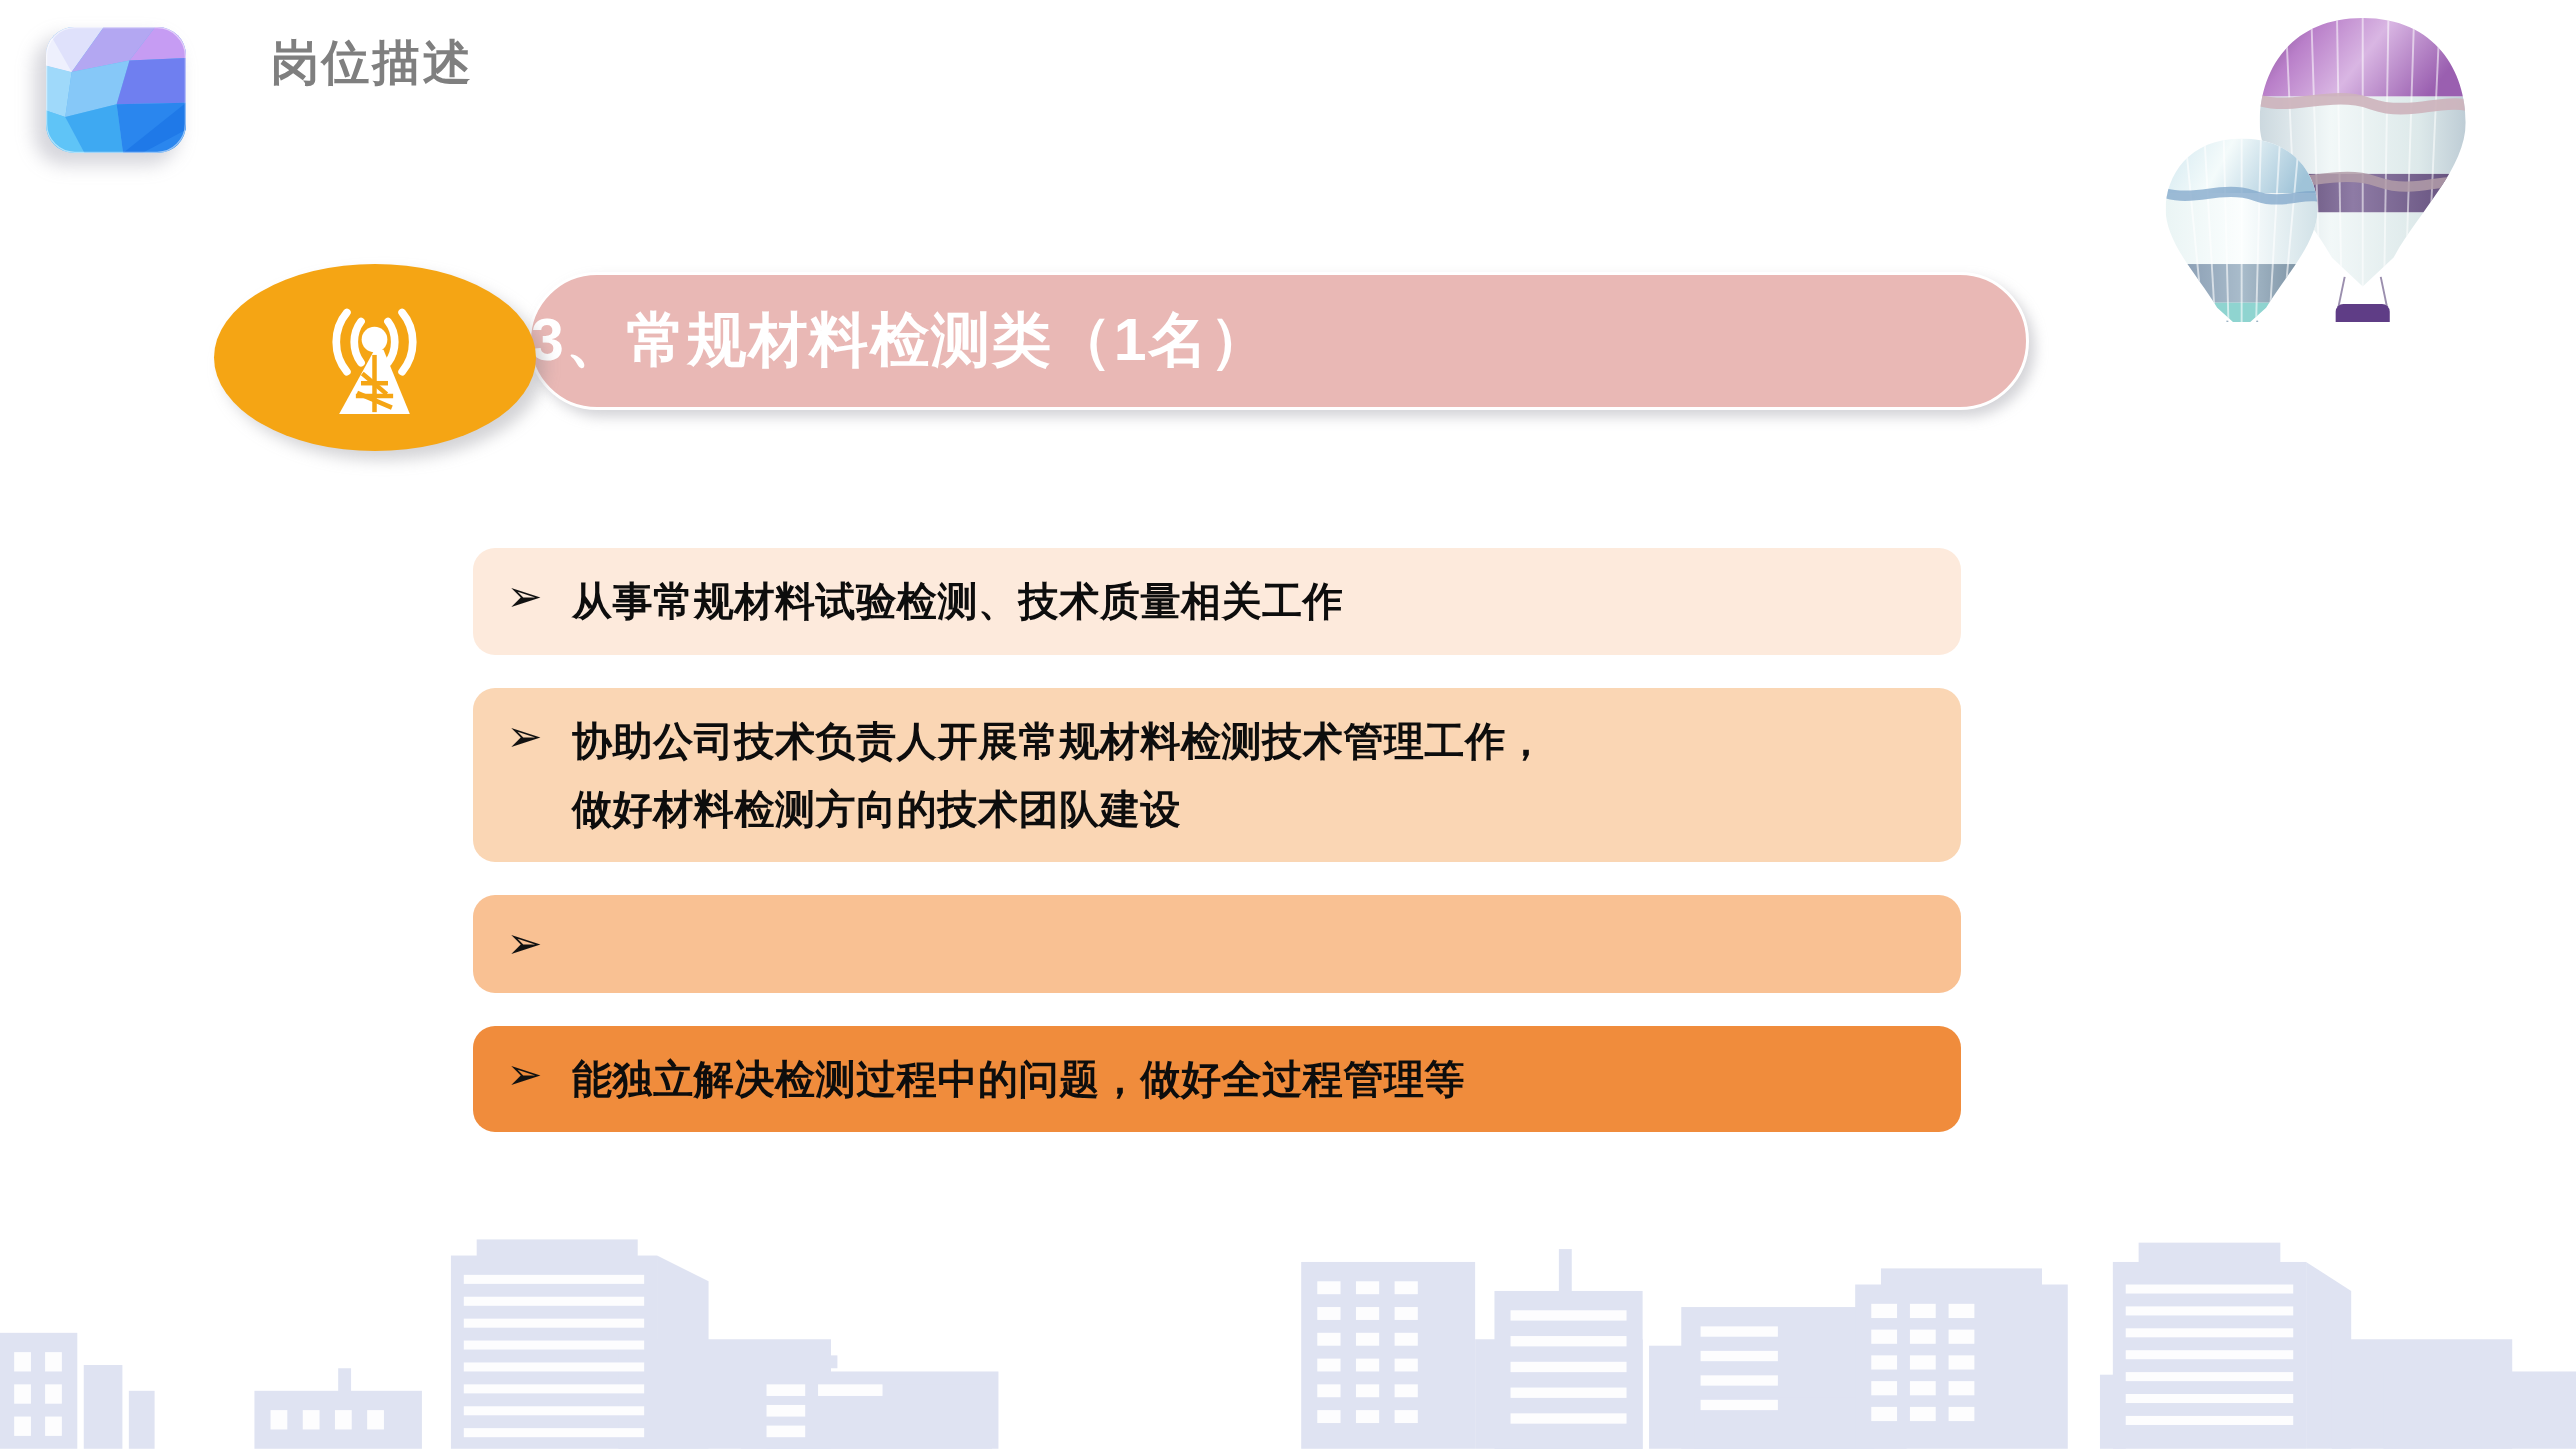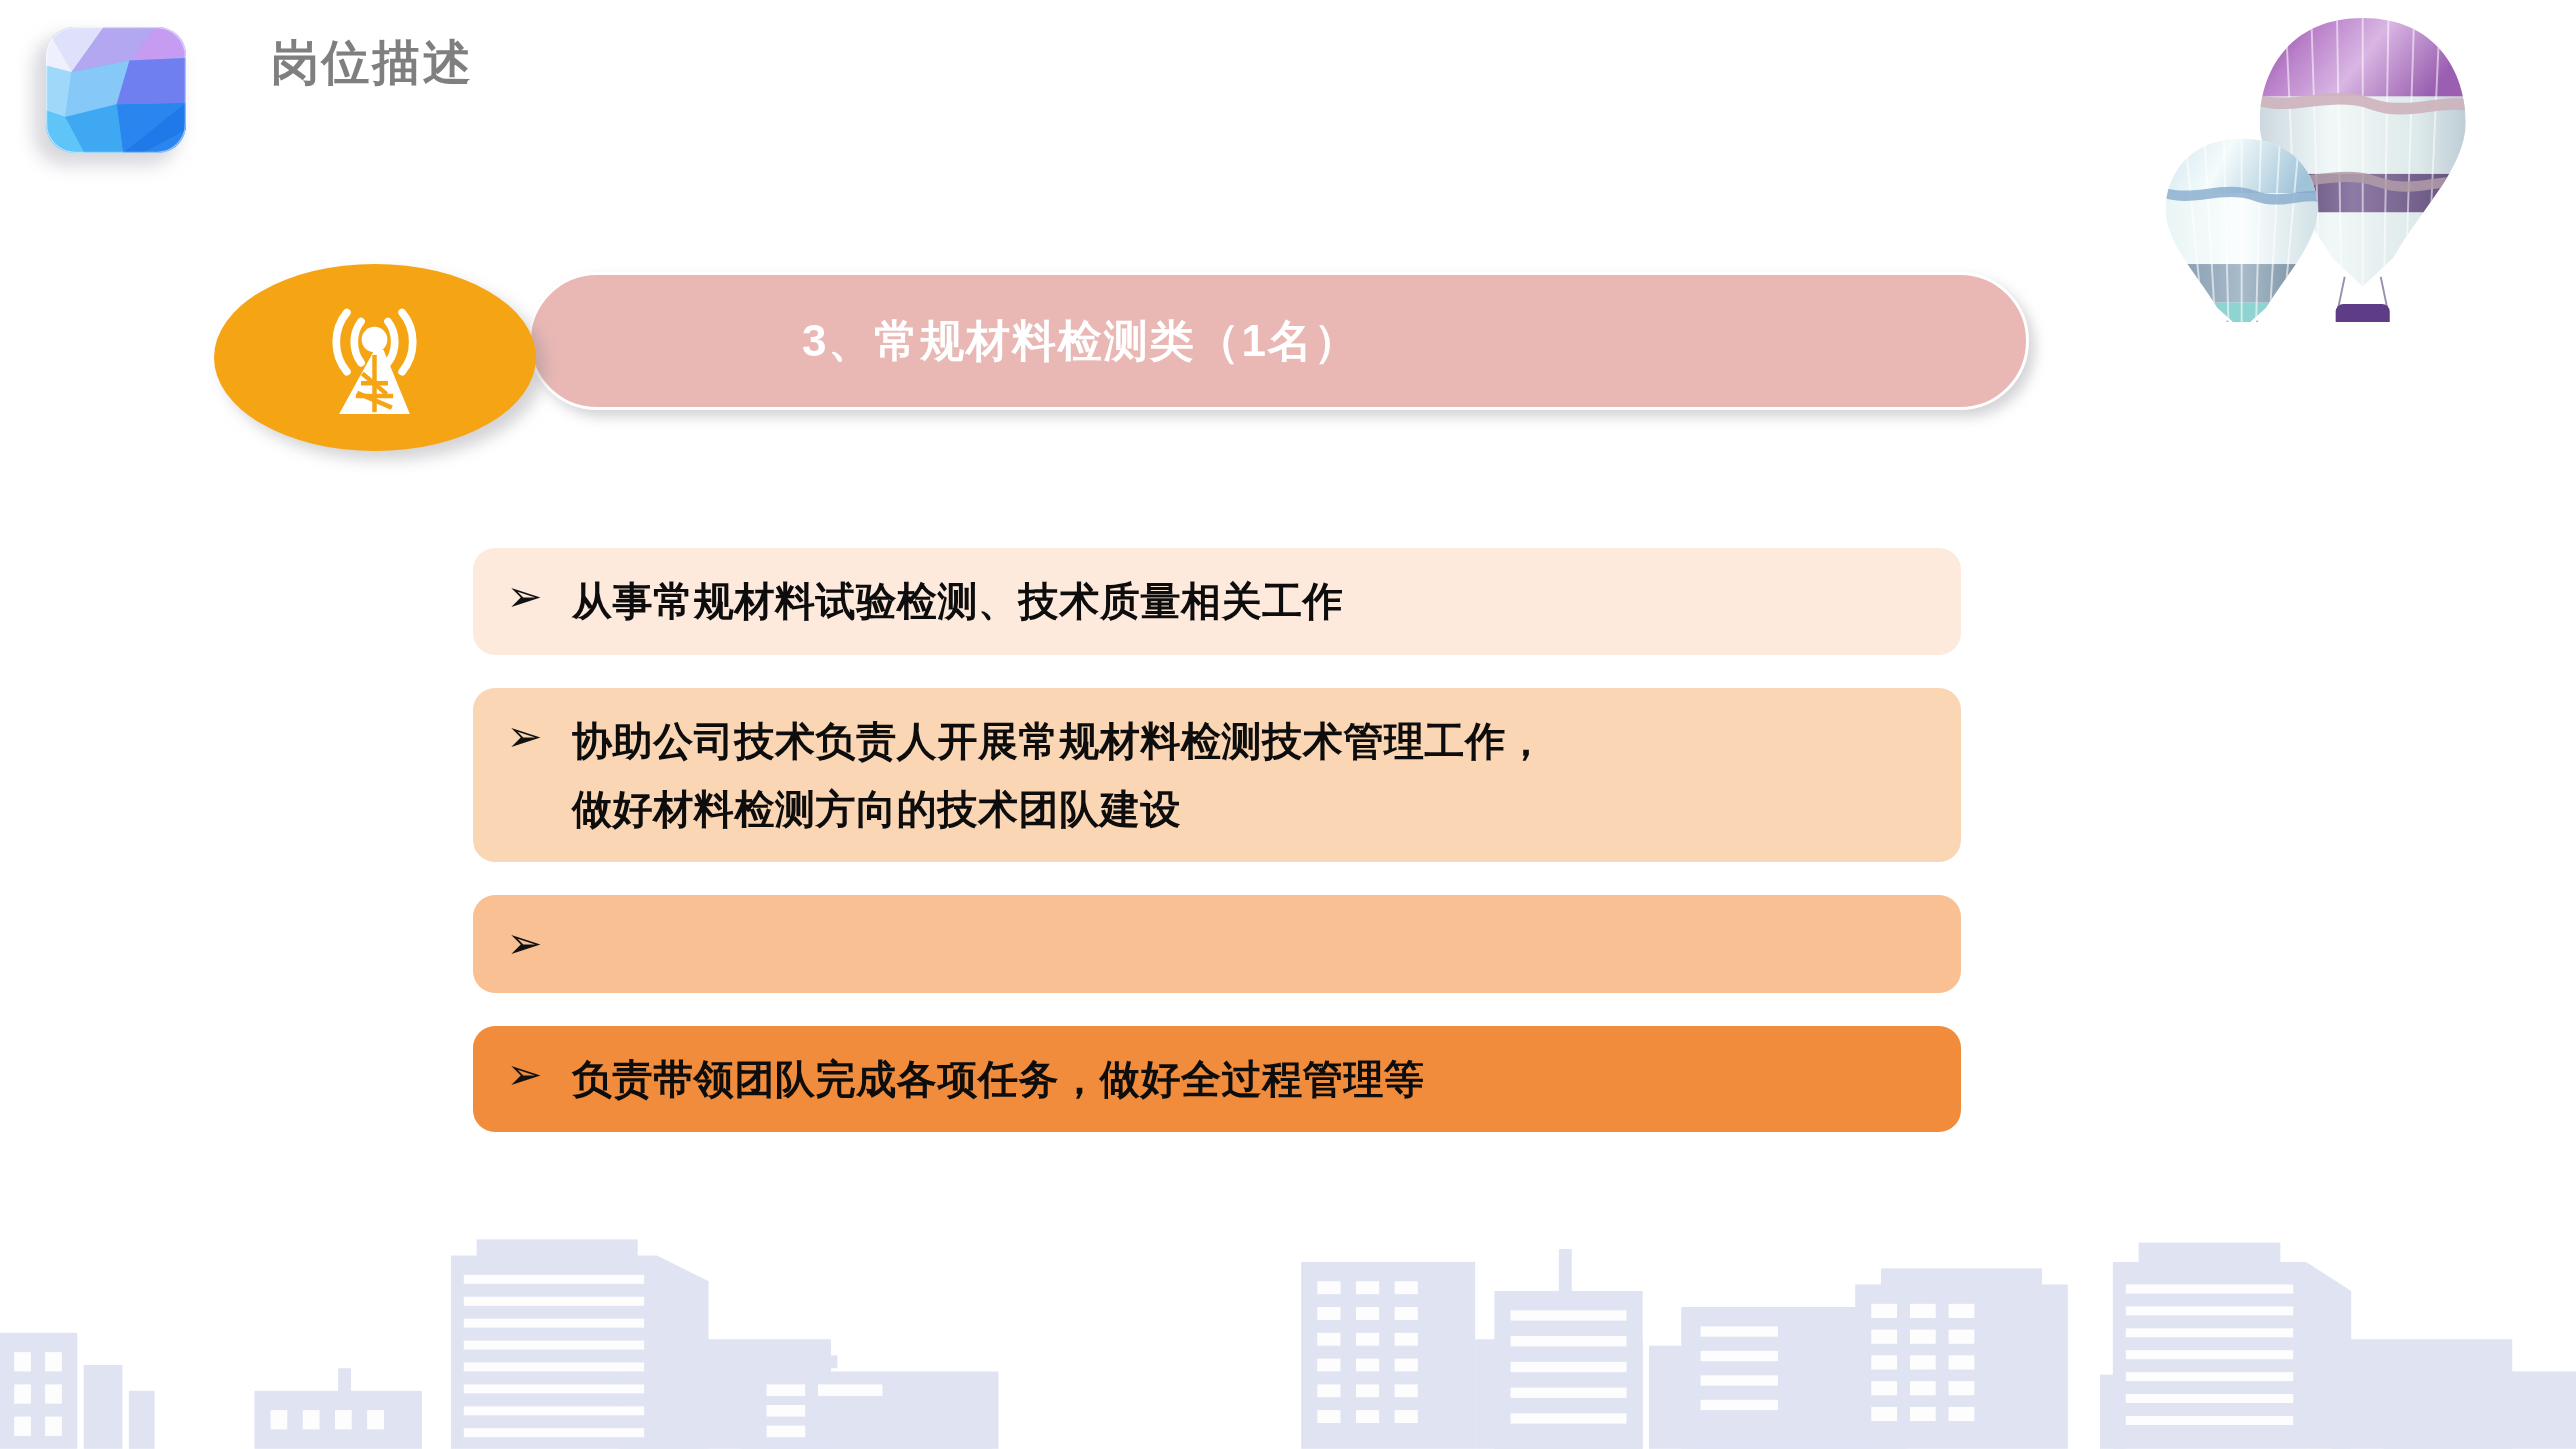--- a/index.html
+++ b/index.html
@@ -52,22 +52,21 @@
   }
   .banner{
     position:absolute;left:335px;top:18px;width:1501px;height:138px;
     background:#e9b8b5;
     border-radius:71px;
     border:3.2px solid #ffffff;
     box-sizing:border-box;
     display:flex;align-items:center;
   }
   .banner-text{
-    margin-left:271px;
-    font-size:44px;font-weight:bold;color:#ffffff;
+    font-size:59px;font-weight:bold;color:#ffffff;
     letter-spacing:1.9px;white-space:nowrap;
   }
 
   .badge-shadow{
     position:absolute;left:30px;top:19.3px;width:322px;height:187px;
     background:rgba(120,120,130,.33);border-radius:50%;filter:blur(7.7px);
   }
   .badge{
     position:absolute;left:20.6px;top:10.3px;width:322px;height:187px;
     background:#f5a514;border-radius:50%;
@@ -432,18 +431,18 @@
     </span>
   </div>
 
   <div class="bar" id="bar2" style="background: rgb(249, 193, 147);">
     <span class="marker">➢</span>
   </div>
 
   <div class="bar" id="bar3" style="background: rgb(240, 140, 60);">
     <span class="marker">➢</span>
     <span class="text">
-      <span class="ln">负责带领团队完成各项任务，做好全过程管理等</span>
+      <span class="ln">能独立解决检测过程中的问题，做好全过程管理等</span>
     </span>
   </div>
 
 </div>
 
 
 </body></html>

